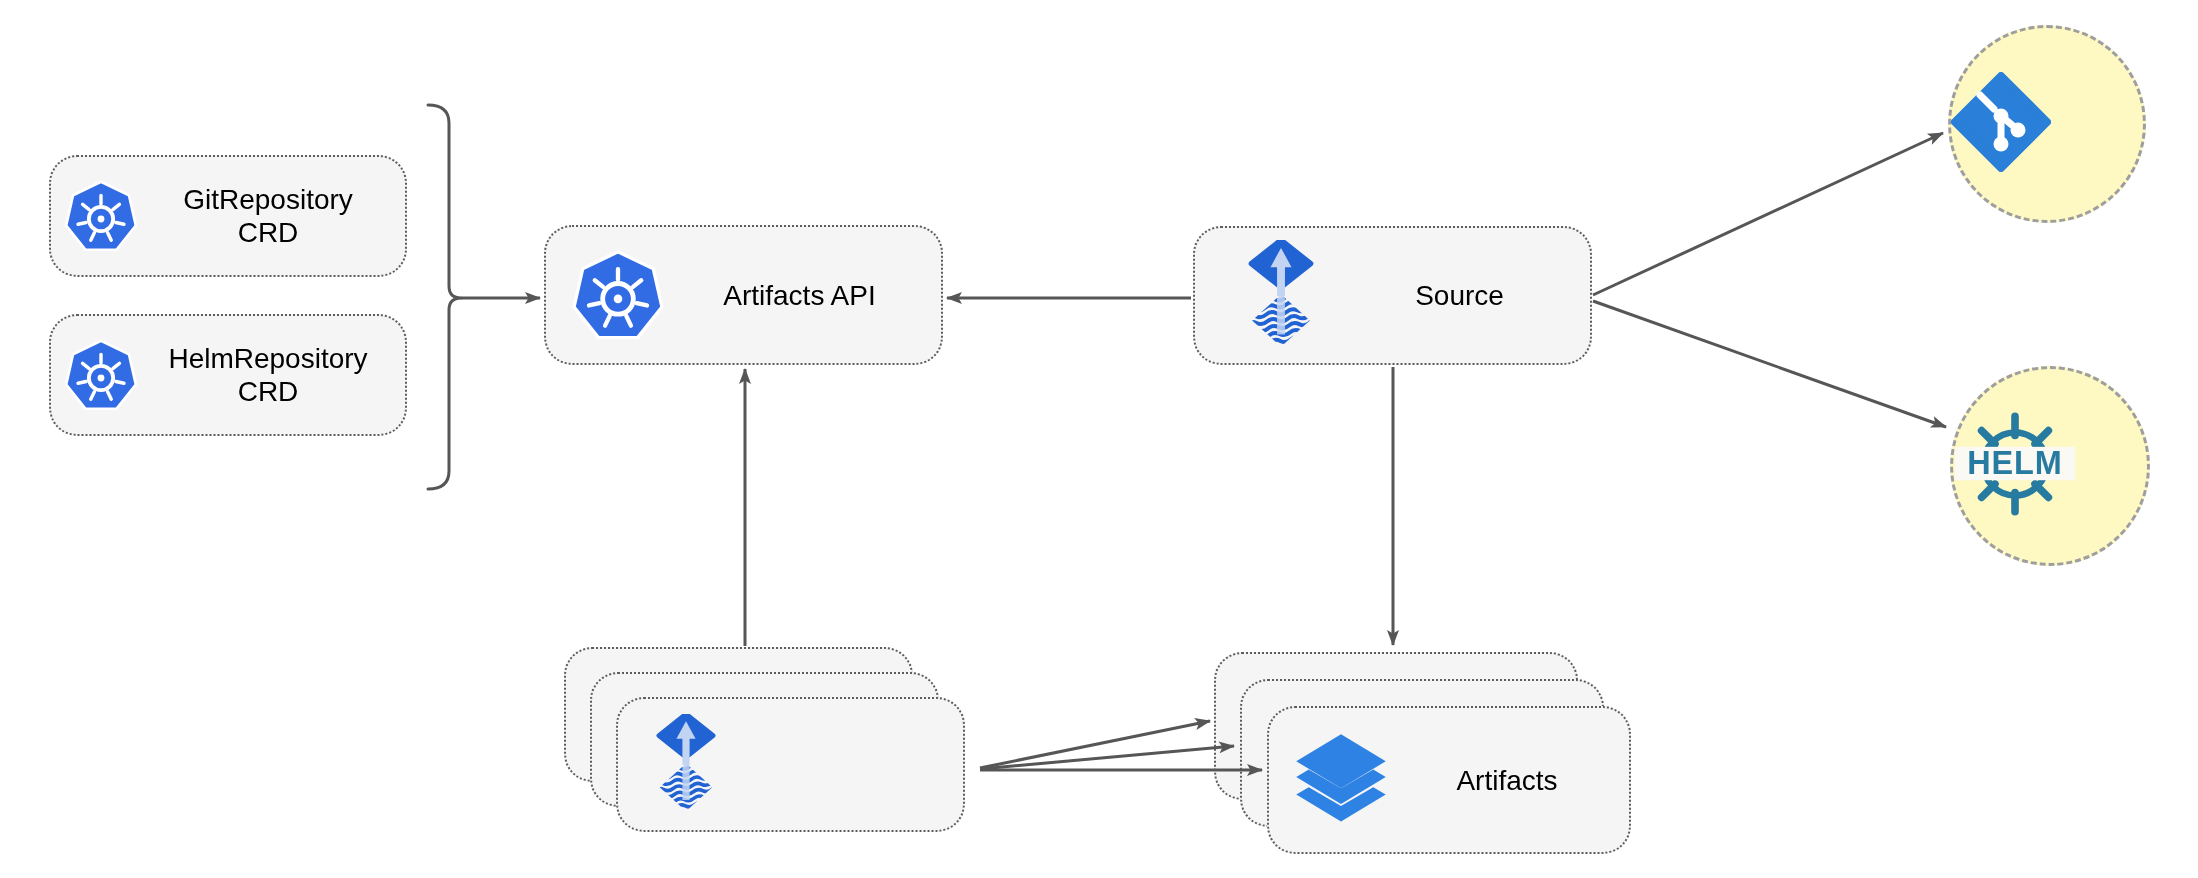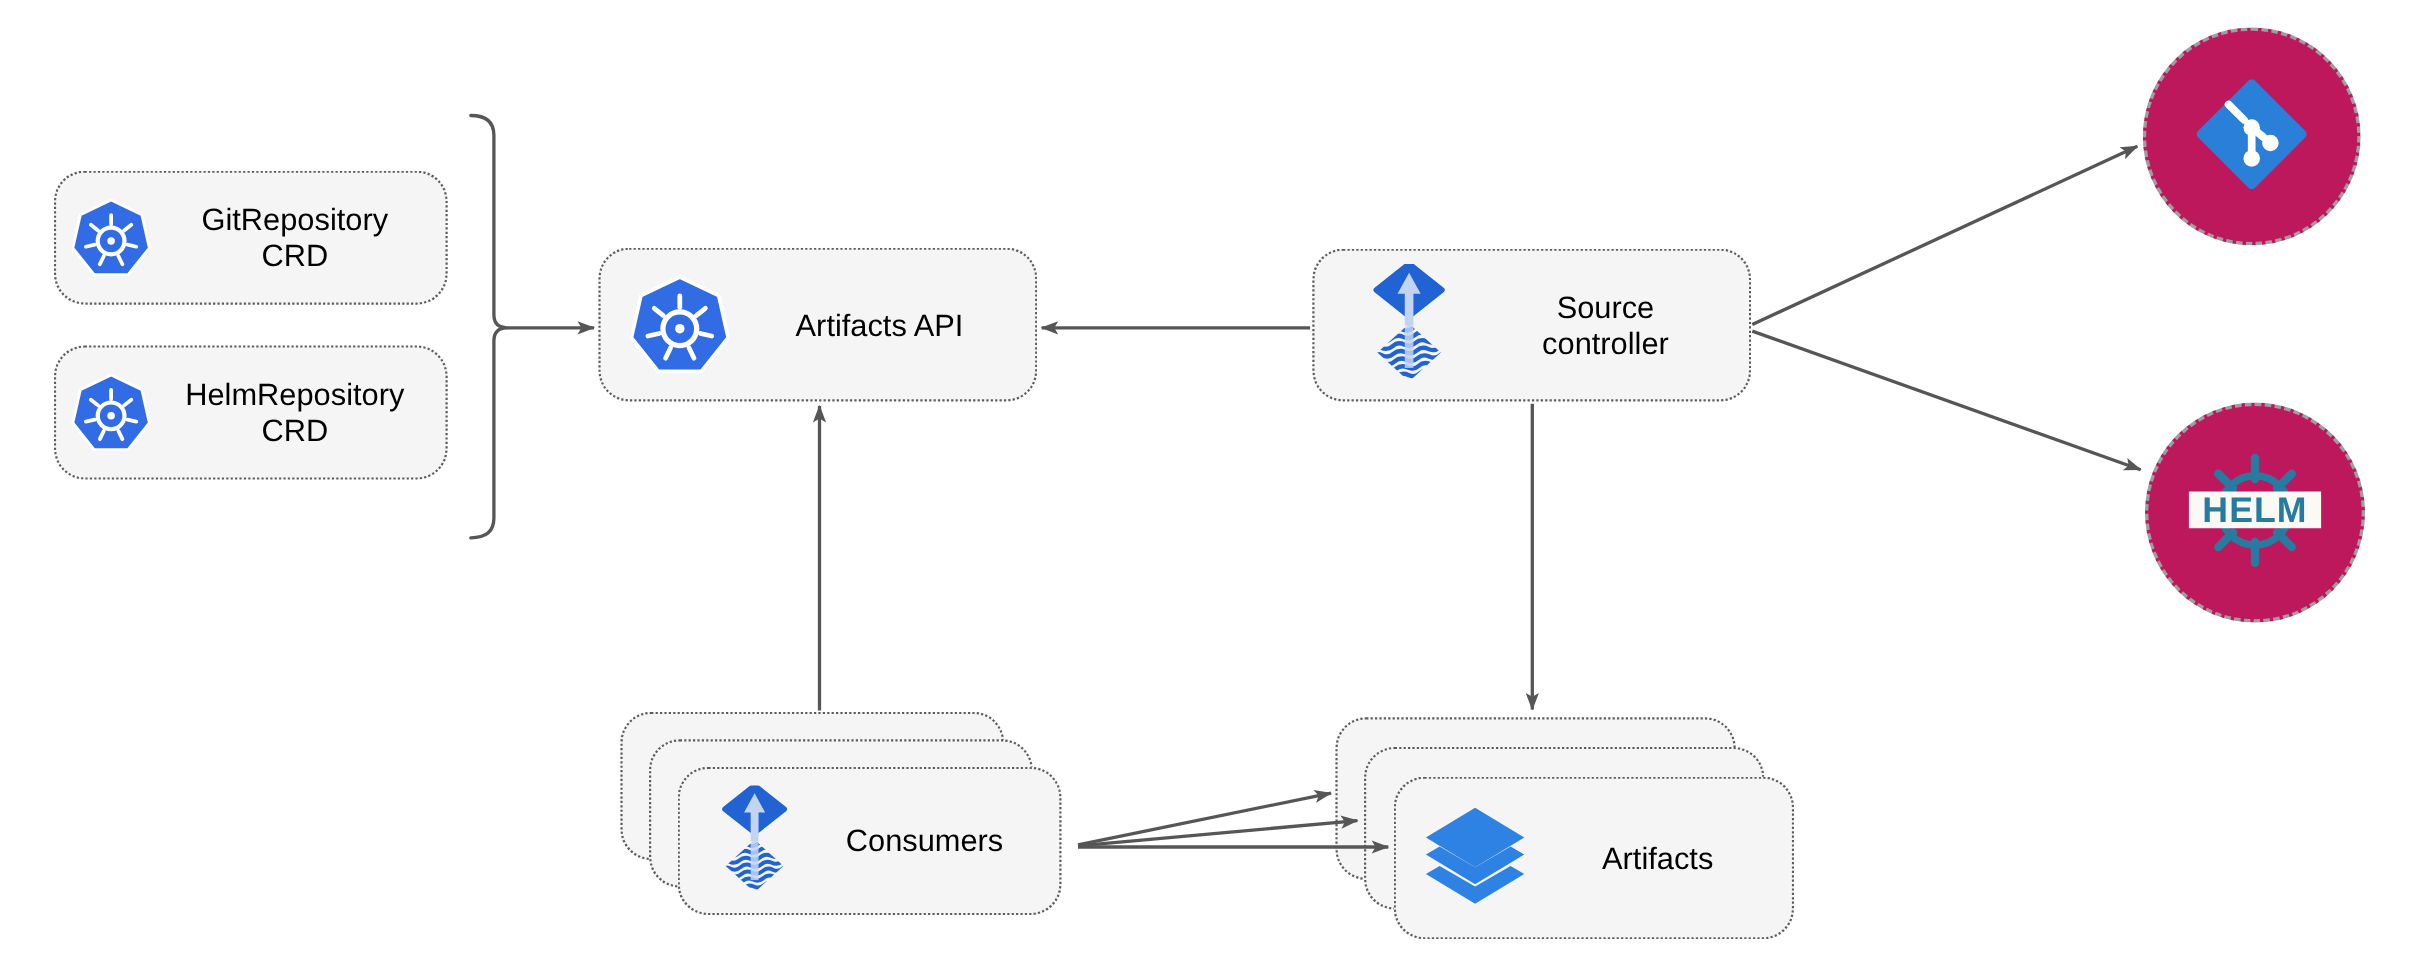--- a/index.html
+++ b/index.html
@@ -12,22 +12,22 @@
     position:absolute;box-sizing:border-box;
     background:#f5f5f5;border:2.5px dotted #5c5c5c;border-radius:28px;
     display:flex;align-items:center;z-index:3;
   }
   .node.back{z-index:1;}
   .node.mid{z-index:2;}
   .node .icon{flex:0 0 auto;display:flex;align-items:center;justify-content:center;}
   .lbl{flex:1 1 auto;text-align:center;font-size:28px;line-height:33px;color:#000;padding-right:8px;}
   .circle-node{
     position:absolute;box-sizing:border-box;border-radius:50%;
-    background:#be185d;border:3px dashed #9e9e9e;
-    display:flex;align-items:center;justify-content:center;z-index:3;
+    background:#fef9c3;border:3px dashed #9e9e9e;
+    display:flex;align-items:center;justify-content:flex-start;z-index:3;
   }
 </style>
 </head>
 <body>
 
 <div class="canvas">
 
   <svg class="edges" width="2198" height="878" viewBox="0 0 2198 878">
     <defs>
       <marker id="ah" viewBox="0 0 18 14" refX="16" refY="7" markerWidth="18" markerHeight="14" markerUnits="userSpaceOnUse" orient="auto">
@@ -133,21 +133,20 @@
             <path d="M10,99 q6,-4 12,0 q6,4 12,0 q6,-4 12,0 q6,4 12,0 q6,-4 12,0 q6,4 12,0 q6,-4 12,0"></path>
             <path d="M10,107 q6,-4 12,0 q6,4 12,0 q6,-4 12,0 q6,4 12,0 q6,-4 12,0 q6,4 12,0 q6,-4 12,0"></path>
             <path d="M10,115 q6,-4 12,0 q6,4 12,0 q6,-4 12,0 q6,4 12,0 q6,-4 12,0 q6,4 12,0 q6,-4 12,0"></path>
           </g>
           <rect x="45.5" y="60" width="9" height="48" fill="#c2d4f2" opacity="0.85"></rect>
         </g>
       </svg>
     </span>
     <div class="lbl">
       <div>Source</div>
-      <div>controller</div>
     </div>
   </div>
 
   <div class="node back" style="left:564px;top:647px;width:349px;height:135px;"></div>
   <div class="node mid" style="left:590px;top:672px;width:349px;height:135px;"></div>
   <div class="node" style="left:616px;top:697px;width:349px;height:135px;padding-left:28px;">
     <span class="icon">
       <svg width="80" height="102" viewBox="0 0 100 128">
         <defs>
             <clipPath id="fluxclip2">
@@ -163,21 +162,20 @@
             <path d="M10,83 q6,-4 12,0 q6,4 12,0 q6,-4 12,0 q6,4 12,0 q6,-4 12,0 q6,4 12,0 q6,-4 12,0"></path>
             <path d="M10,91 q6,-4 12,0 q6,4 12,0 q6,-4 12,0 q6,4 12,0 q6,-4 12,0 q6,4 12,0 q6,-4 12,0"></path>
             <path d="M10,99 q6,-4 12,0 q6,4 12,0 q6,-4 12,0 q6,4 12,0 q6,-4 12,0 q6,4 12,0 q6,-4 12,0"></path>
             <path d="M10,107 q6,-4 12,0 q6,4 12,0 q6,-4 12,0 q6,4 12,0 q6,-4 12,0 q6,4 12,0 q6,-4 12,0"></path>
             <path d="M10,115 q6,-4 12,0 q6,4 12,0 q6,-4 12,0 q6,4 12,0 q6,-4 12,0 q6,4 12,0 q6,-4 12,0"></path>
           </g>
           <rect x="45.5" y="60" width="9" height="48" fill="#c2d4f2" opacity="0.85"></rect>
         </g>
       </svg>
     </span>
-    <div class="lbl">Consumers</div>
   </div>
 
   <div class="node back" style="left:1214px;top:652px;width:364px;height:148px;"></div>
   <div class="node mid" style="left:1240px;top:679px;width:364px;height:148px;"></div>
   <div class="node" style="left:1267px;top:706px;width:364px;height:148px;padding-left:20px;">
     <span class="icon">
       <svg width="104" height="104" viewBox="0 0 100 100">
         <g fill="#2e82e3">
           <polygon points="50,6 93,32 50,58 7,32"></polygon>
           <path d="M7,47 L19,40 L50,58 L81,40 L93,47 L50,73 Z"></path>

